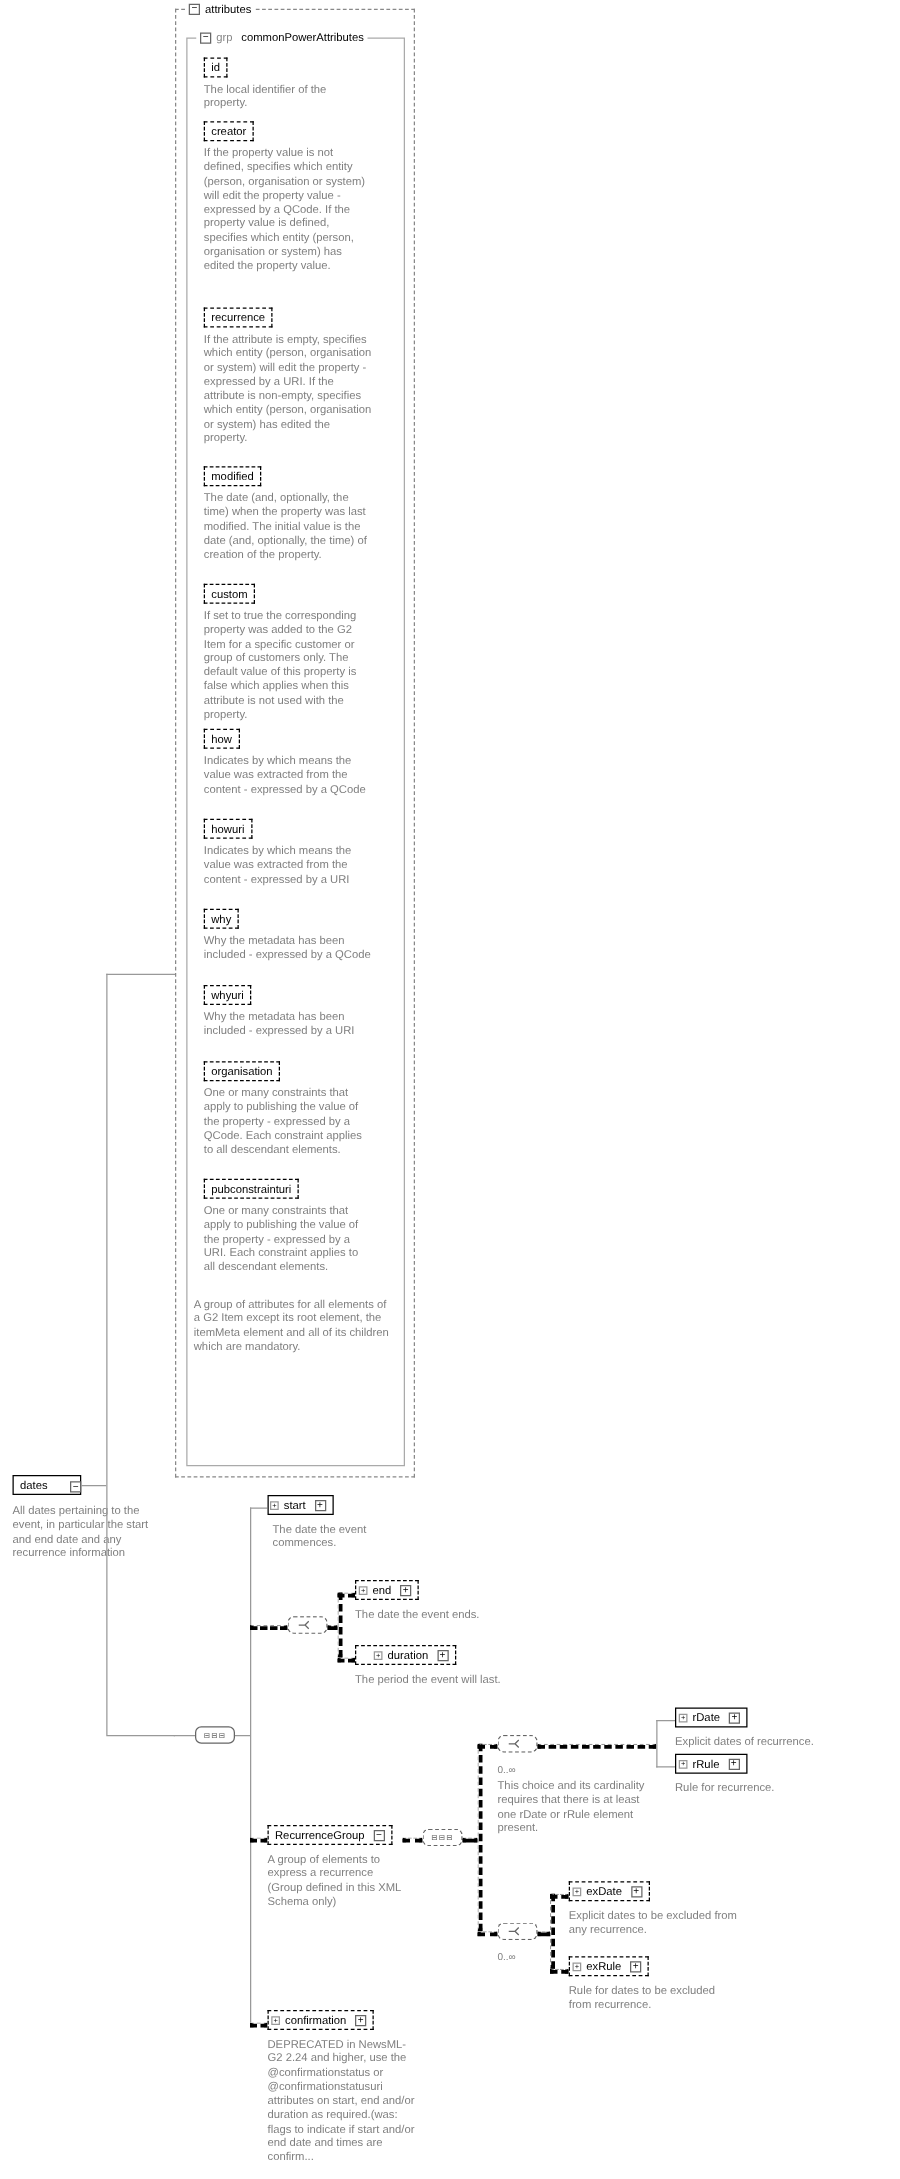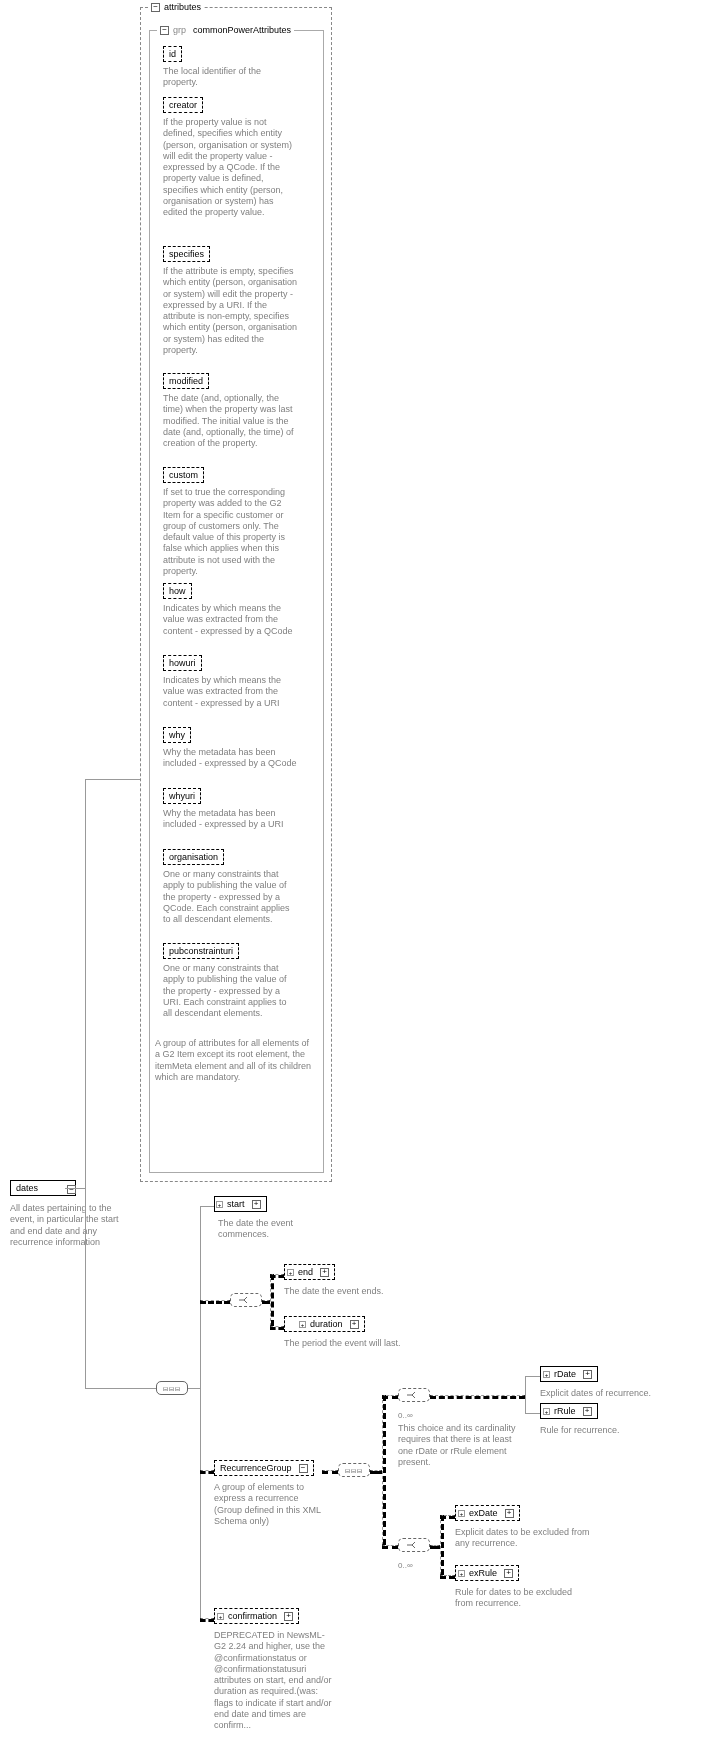--- a/index.html
+++ b/index.html
@@ -15,21 +15,21 @@
 .connector.dashed{border-style:dashed}
 .line-h{position:absolute;border-top:1px solid #999;height:1px}
 .line-v{position:absolute;border-left:1px solid #999;width:1px}
 .line-h.dashed,.line-v.dashed{border-style:dashed}
 .prefix{color:#888;margin-right:3px}
 svg.choice-icon{width:18px;height:10px}
 </style>
 </head>
 <body>
 
-<div class="node" style="left:10px;top:1180px;width:66px">
+<div class="node" style="left:10px;top:1180px;width:55px">
   <span class="label-bold">dates</span>
   <span class="pm" style="position:absolute;right:-1px;top:4px">−</span>
 </div>
 <div class="desc" style="left:10px;top:1203px;max-width:110px">All dates pertaining to the event, in particular the start and end date and any recurrence information</div>
 
 <div class="line-h" style="left:65px;top:1188px;width:20px"></div>
 <div class="line-v" style="left:85px;top:779px;height:609px"></div>
 <div class="line-h" style="left:85px;top:779px;width:55px"></div>
 <div class="line-h" style="left:85px;top:1388px;width:55px"></div>
 
@@ -50,21 +50,21 @@
     <span>id</span>
   </div>
 <div class="desc" style="left:163px;top:66px">The local identifier of the property.</div>
 
 <div class="node dashed" style="left:163px;top:97px">
     <span class="label-bold">creator</span>
   </div>
 <div class="desc" style="left:163px;top:117px">If the property value is not defined, specifies which entity (person, organisation or system) will edit the property value - expressed by a QCode. If the property value is defined, specifies which entity (person, organisation or system) has edited the property value.</div>
 
 <div class="node dashed" style="left:163px;top:246px">
-    <span class="label-bold">specifies</span>
+    <span class="label-bold">recurrence</span>
   </div>
 <div class="desc" style="left:163px;top:266px">If the attribute is empty, specifies which entity (person, organisation or system) will edit the property - expressed by a URI. If the attribute is non-empty, specifies which entity (person, organisation or system) has edited the property.</div>
 
 <div class="node dashed" style="left:163px;top:373px">
     <span class="label-bold">modified</span>
   </div>
 <div class="desc" style="left:163px;top:393px">The date (and, optionally, the time) when the property was last modified. The initial value is the date (and, optionally, the time) of creation of the property.</div>
 
 <div class="node dashed" style="left:163px;top:467px">
     <span class="label-bold">custom</span>

